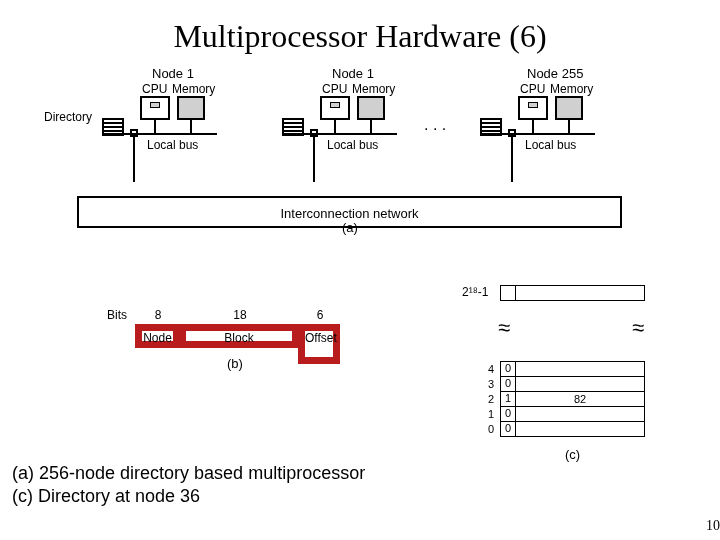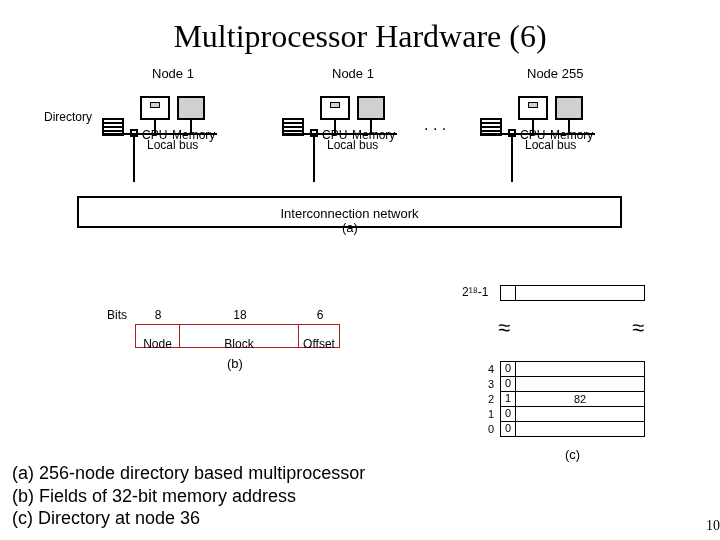--- a/index.html
+++ b/index.html
@@ -1,37 +1,37 @@
 <!DOCTYPE html>
 <html><head>
 <meta charset="utf-8">
 <style>
   * { box-sizing: border-box; margin: 0; padding: 0; }
   body { width: 720px; height: 540px; background: #fff; font-family: "Times New Roman", serif; position: relative; }
   .title { font-size: 32px; text-align: center; padding-top: 18px; font-weight: normal; }
   .diagram-area { position: absolute; top: 68px; left: 92px; width: 540px; height: 200px; }
   .node-label { font-size: 13px; font-family: Arial, sans-serif; }
-  .cpu-mem-label { font-size: 12px; font-family: Arial, sans-serif; margin-top: 46px; }
+  .cpu-mem-label { font-size: 12px; font-family: Arial, sans-serif; }
   .cpu-box { position: absolute; border: 2px solid #000; background: #fff; }
   .mem-box { position: absolute; border: 2px solid #000; background: #d0d0d0; }
   .inner-box { width: 10px; height: 6px; background: #d0d0d0; border: 1px solid #000; margin: 4px auto; }
   .dir-label { position: absolute; font-size: 12px; font-family: Arial, sans-serif; }
   .dir-box { position: absolute; border: 2px solid #000; background: #fff; }
   .bus-line { position: absolute; height: 2px; background: #000; }
   .vert-line { position: absolute; width: 2px; background: #000; }
   .bus-conn { position: absolute; width: 8px; height: 8px; border: 2px solid #000; background: #fff; }
   .local-bus-label { position: absolute; font-size: 12px; font-family: Arial, sans-serif; }
   .dots { position: absolute; font-size: 16px; font-family: Arial, sans-serif; }
   .intercon-box { position: absolute; border: 2px solid #000; text-align: center; font-size: 13px; font-family: Arial, sans-serif; padding-top: 8px; }
   .fig-label { position: absolute; font-size: 13px; font-family: Arial, sans-serif; }
   
   .part-b { position: absolute; top: 308px; left: 135px; }
   .bits-label { font-size: 12px; font-family: Arial, sans-serif; position: absolute; }
   .bits-num { font-size: 12px; font-family: Arial, sans-serif; position: absolute; text-align: center; }
-  .addr-cell { position: absolute; border: 1px solid #b91c1c; font-size: 12px; font-family: Arial, sans-serif; text-align: center; padding-top: 12px; }
+  .addr-cell { position: absolute; border: 7px solid #b91c1c; font-size: 12px; font-family: Arial, sans-serif; text-align: center; padding-top: 0; }
   
   .part-c { position: absolute; top: 285px; left: 470px; width: 180px; height: 210px; }
   .c-label { position: absolute; font-size: 12px; font-family: Arial, sans-serif; }
   .c-cell { position: absolute; border: 1px solid #000; font-size: 11px; font-family: Arial, sans-serif; text-align: center; }
   .c-row-label { position: absolute; font-size: 11px; font-family: Arial, sans-serif; text-align: right; }
   .squiggle { position: absolute; font-size: 22px; font-family: Arial, sans-serif; }
   
   .captions { position: absolute; top: 462px; left: 12px; font-size: 18px; font-family: Liberation Sans, sans-serif; line-height: 1.25; }
   .page-num { position: absolute; bottom: 6px; right: 0; font-size: 14px; }
 </style>
@@ -108,21 +108,21 @@
   <div class="fig-label" style="left:250px; top:152px;">(a)</div>
 </div>
 
 <div class="part-b">
   <div class="bits-label" style="left:-28px; top:0px;">Bits</div>
   <div class="bits-num" style="left:18px; top:0px; width:10px;">8</div>
   <div class="bits-num" style="left:95px; top:0px; width:20px;">18</div>
   <div class="bits-num" style="left:180px; top:0px; width:10px;">6</div>
   <div class="addr-cell" style="left:0px; top:16px; width:45px; height:24px;">Node</div>
   <div class="addr-cell" style="left:44px; top:16px; width:120px; height:24px;">Block</div>
-  <div class="addr-cell" style="left:163px; top:16px; width:42px; height:24px;">Offset</div>
+  <div class="addr-cell" style="left:163px; top:16px; width:42px; height:40px;">Offset</div>
   <div class="fig-label" style="left:92px; top:48px;">(b)</div>
 </div>
 
 <div class="part-c">
   <div class="c-label" style="left:-8px; top:0px;">2¹⁸-1</div>
   <div class="c-cell" style="left:30px; top:0px; width:16px; height:16px;"></div>
   <div class="c-cell" style="left:45px; top:0px; width:130px; height:16px;"></div>
   <div class="squiggle" style="left:28px; top:30px;">≈</div>
   <div class="squiggle" style="left:162px; top:30px;">≈</div>
 
@@ -144,17 +144,16 @@
 
   <div class="c-row-label" style="left:10px; top:138px; width:14px;">0</div>
   <div class="c-cell" style="left:30px; top:136px; width:16px; height:16px;">0</div>
   <div class="c-cell" style="left:45px; top:136px; width:130px; height:16px;"></div>
 
   <div class="fig-label" style="left:95px; top:162px;">(c)</div>
 </div>
 
 <div class="captions">
   <div>(a) 256-node directory based multiprocessor</div>
-  <div>(b) Fields of 32-bit memory address</div>
   <div>(c) Directory at node 36</div>
 </div>
 
 <div class="page-num">10</div>
 
 </body></html>

